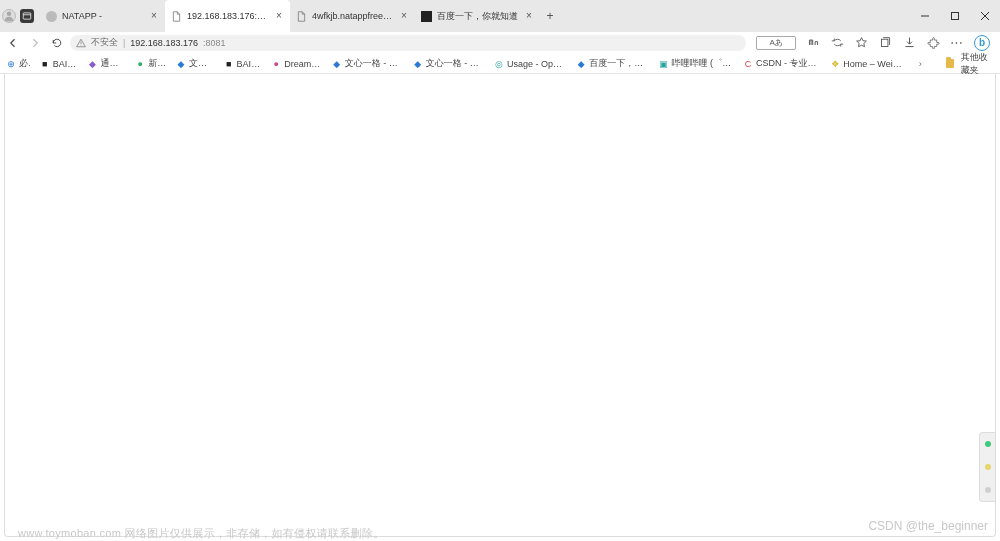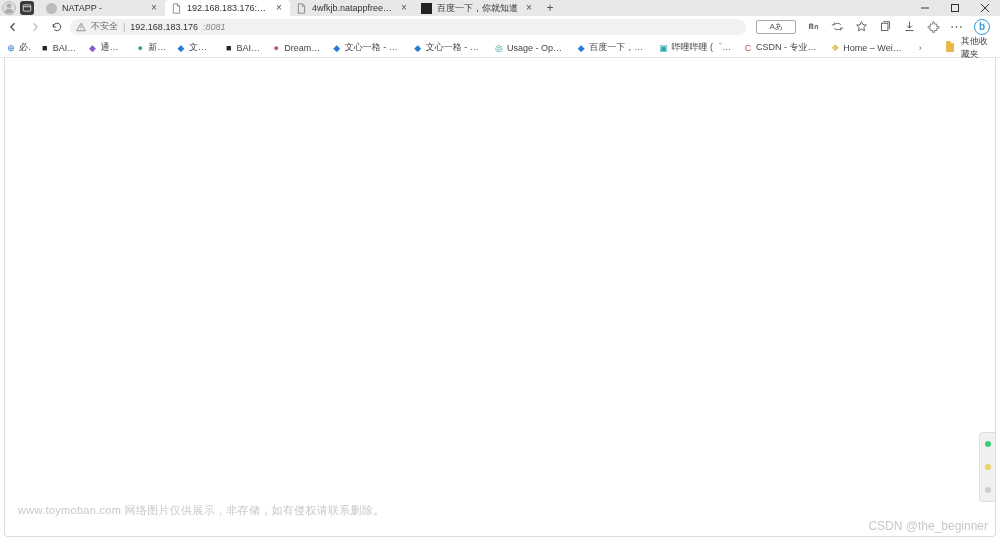--- a/index.html
+++ b/index.html
@@ -1,20 +1,20 @@
 <!DOCTYPE html>
 <html><head>
 <meta charset="utf-8">
 <style>
 * { box-sizing: border-box; margin: 0; padding: 0; }
 html, body { width: 1000px; height: 541px; font-family: "Microsoft YaHei", "Segoe UI", Arial, sans-serif; overflow: hidden; background: #fff; }
 body { display: flex; flex-direction: column; }
 
 
-.titlebar { height: 16px; background: #e8e8e8; display: flex; align-items: center; font-size: 9px; color: #333; }
+.titlebar { height: 32px; background: #e8e8e8; display: flex; align-items: center; font-size: 9px; color: #333; }
 .titlebar .left { display: flex; align-items: center; padding-left: 2px; gap: 4px; }
 .profile-circle { width: 14px; height: 14px; border-radius: 50%; background: #ddd; border: 1px solid #bbb; display:flex; align-items:center; justify-content:center; font-size:8px; color:#888; }
 .tab-view-icon { width: 14px; height: 14px; border-radius: 3px; background: #3a3a3a; display:flex; align-items:center; justify-content:center;}
 .tab-view-icon svg { width:10px; height:10px; }
 .tabs { display: flex; align-items: stretch; height: 100%; margin-left: 6px; flex: 0 0 auto; }
 .tab { display: flex; align-items: center; gap: 5px; padding: 0 6px; height: 100%; width: 125px; border-top-left-radius: 4px; border-top-right-radius: 4px; cursor: default; position: relative; }
 .tab.active { background: #fff; }
 .tab .favicon { width: 11px; height: 11px; flex: 0 0 auto; display:flex; align-items:center; justify-content:center; }
 .tab .favicon svg { width:11px; height:11px; }
 .tab .favicon.dark { background:#222; }
@@ -29,21 +29,21 @@
 
 .addrbar { height: 22px; background: #fff; display: flex; align-items: center; gap: 4px; padding: 0 4px; font-size: 10px; color: #444; border-bottom: 1px solid #ffffff; }
 .nav-btn { width: 18px; height: 18px; display:flex; align-items:center; justify-content:center; color:#444; border-radius:3px; }
 .nav-btn.disabled { color: #bbb; }
 .nav-btn svg { width:12px; height:12px; }
 .omnibox { flex: 1; height: 16px; background: #f1f1f1; border-radius: 8px; display:flex; align-items:center; padding: 0 6px; gap: 5px; font-size: 9px; color:#555; }
 .omnibox .secure-icon { width:10px; height:10px; color:#666; }
 .omnibox .secure-label { color:#666; }
 .omnibox .sep { color:#aaa; }
 .omnibox .url-host { color:#333; }
-.omnibox .url-port { color:#888;font-style:italic; }
+.omnibox .url-port { color:#888; }
 .addr-icons { display:flex; align-items:center; gap:10px; padding: 0 6px; }
 .addr-icon { width:14px; height:14px; color:#555; display:flex; align-items:center; justify-content:center; }
 .addr-icon svg { width:13px; height:13px; }
 .bing-icon { width:16px; height:16px; border-radius:50%; border:1px solid #3898d4; color:#3898d4; display:flex; align-items:center; justify-content:center; font-size:10px; font-weight:bold; }
 
 
 .bookbar { height: 20px; background: #fff; border-bottom: 1px solid #e5e5e5; display:flex; align-items:center; padding: 0 6px; gap: 10px; font-size: 9px; color:#444; }
 .bm { display:flex; align-items:center; gap:3px; white-space:nowrap; max-width: 92px; overflow:hidden; }
 .bm .bm-icon { width:10px; height:10px; flex:0 0 auto; display:flex; align-items:center; justify-content:center; }
 .bm .bm-label { overflow:hidden; text-overflow:ellipsis; }
@@ -58,21 +58,21 @@
 .page-text { padding: 6px 8px; font-size: 11px; font-family: Arial, sans-serif; color:#000; }
 
 
 .side-widget { position:absolute; right: 0; bottom: 34px; width: 16px; height: 70px; background:#f0f0f0; border:1px solid #ddd; border-right:none; border-radius: 4px 0 0 4px; display:flex; flex-direction:column; align-items:center; justify-content:space-around; }
 .dot { width:6px; height:6px; border-radius:50%; }
 .dot.green { background:#3fc97a; }
 .dot.yellow { background:#e6d66b; }
 .dot.gray { background:#cfcfcf; }
 
 
-.footer-left { position:absolute; left: 18px; bottom: 23px; font-size: 11px; color:#c8c8c8; letter-spacing: 0.3px; white-space:nowrap;text-align:right; }
+.footer-left { position:absolute; left: 18px; bottom: 0; font-size: 11px; color:#c8c8c8; letter-spacing: 0.3px; white-space:nowrap;text-align:right; }
 .footer-right { position:absolute; right: 12px; bottom: 8px; font-size: 12px; color:#c8c8c8; white-space:nowrap; }
 
 
 .bi-blue { color:#2a7ad4; }
 .bi-green { color:#2fae60; }
 .bi-red { color:#d94a4a; }
 .bi-purple { color:#8a5cc9; }
 .bi-dark { color:#222; }
 .bi-teal { color:#2aa3a3; }
 .bi-yellow { color:#d8b62f; }

